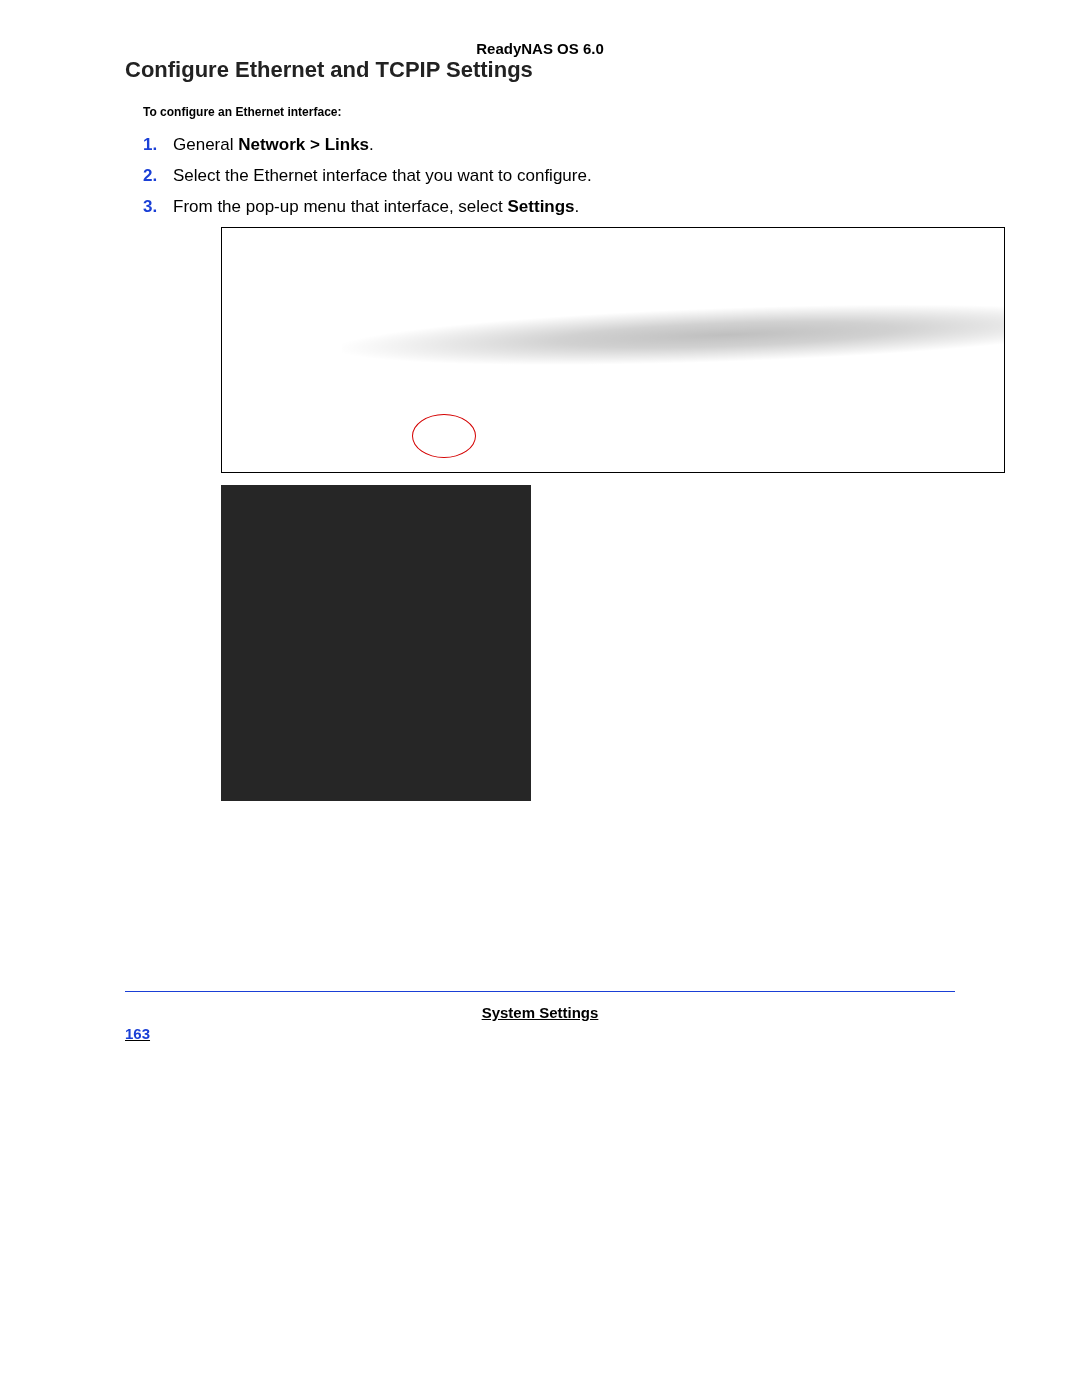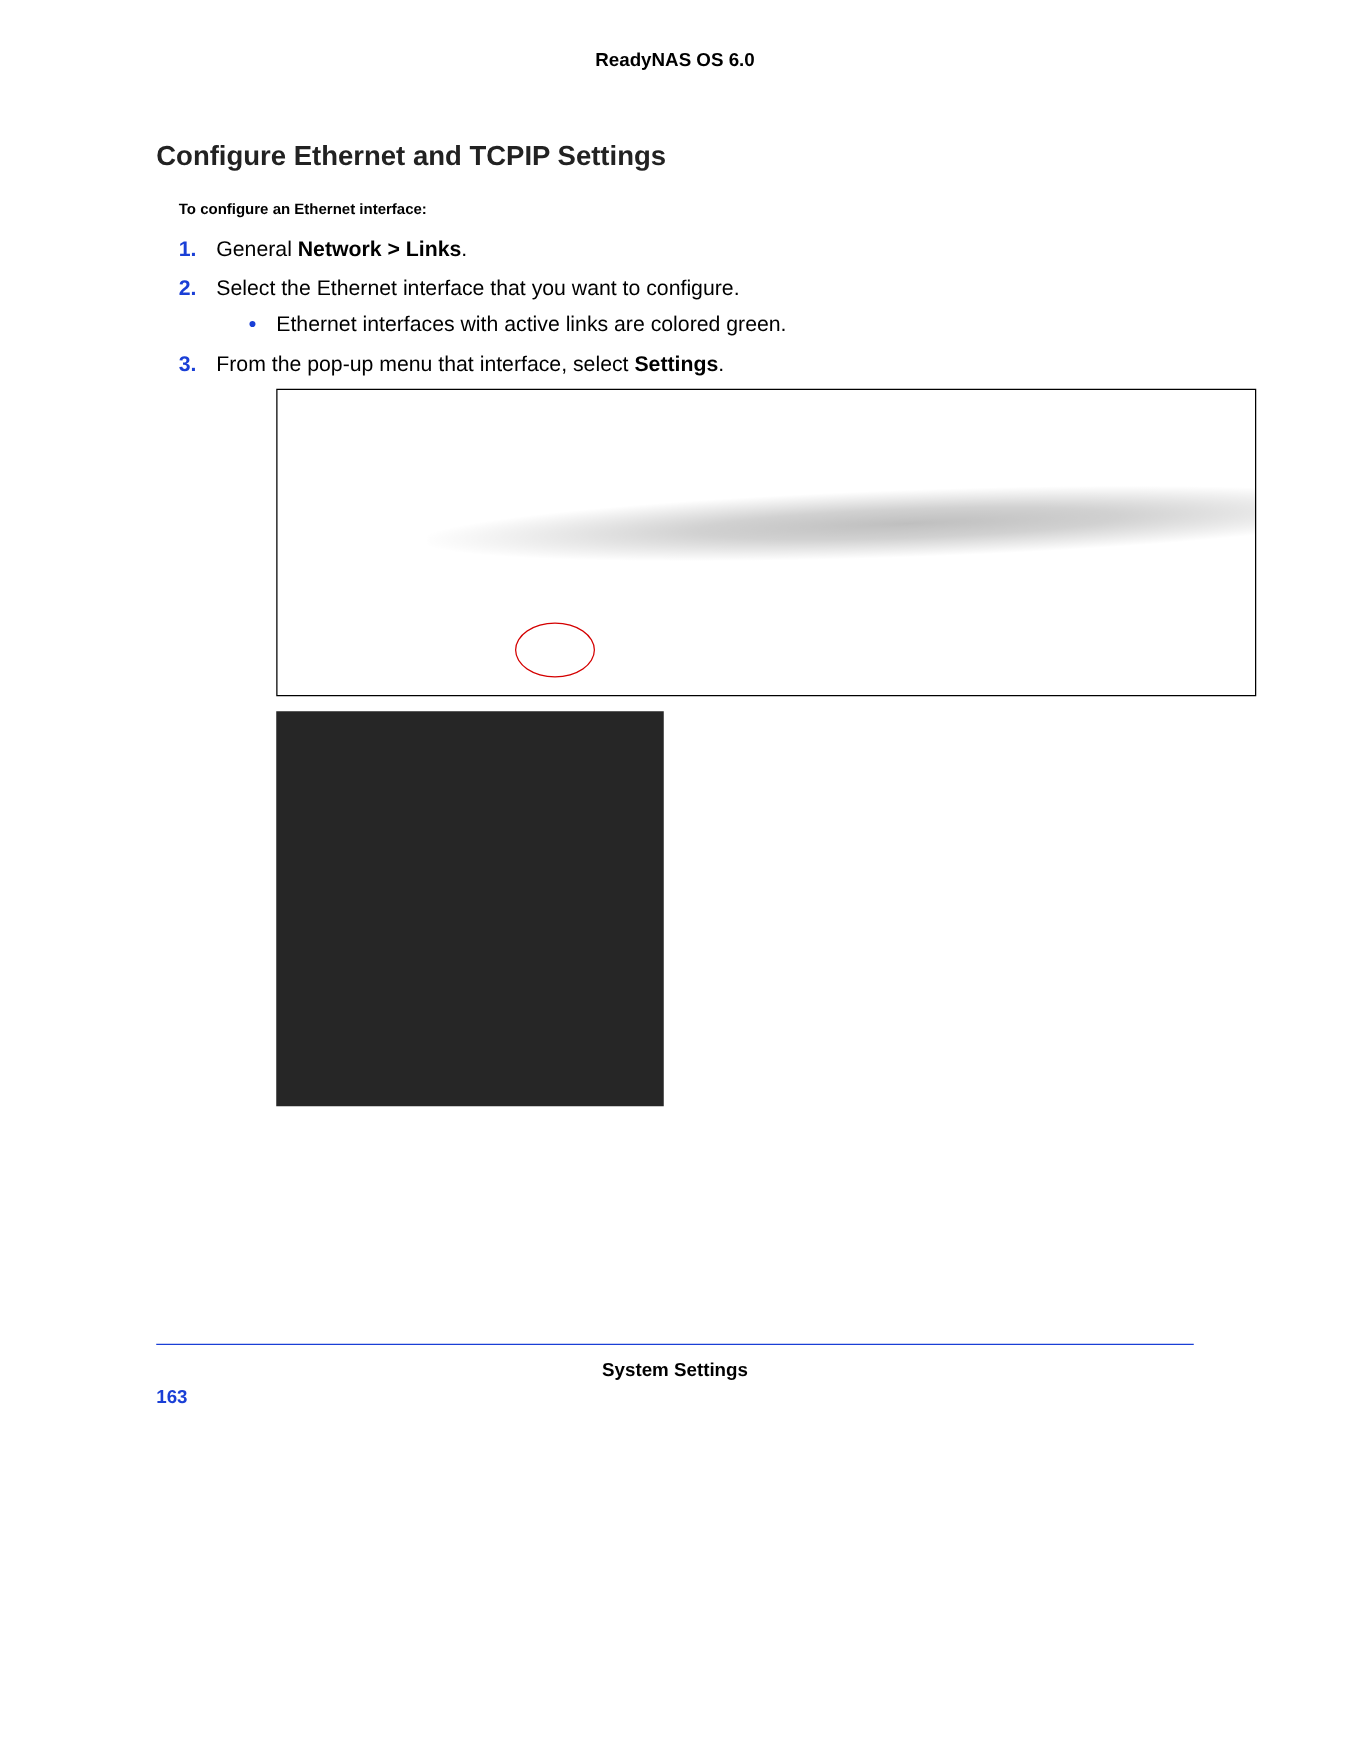--- a/index.html
+++ b/index.html
@@ -12,21 +12,20 @@
   }
   .page {
     box-sizing: border-box;
     width: 1080px;
     padding: 40px 125px 30px 125px;
   }
   .header-title {
     text-align: center;
     font-size: 15px;
     font-weight: bold;
-    margin-bottom: 55px;
   }
   h2.section-title {
     font-size: 22px;
     font-weight: 600;
     color: #222;
     margin: 0 0 22px 0;
   }
   .lead-in {
     font-size: 12px;
     font-weight: bold;
@@ -101,20 +100,21 @@
     margin: 10px 0 12px 48px;
   }
   .fig2 {
     margin: 0 0 0 48px;
     width: 310px;
     height: 316px;
     background: #262626;
   }
   .footer {
     margin-top: 190px;
+    text-decoration: underline;
   }
   .footer-line {
     border: none;
     border-top: 1px solid #1a3fd6;
     margin: 0 0 12px 0;
   }
   .footer-text {
     text-align: center;
     font-size: 15px;
     font-weight: bold;
@@ -142,21 +142,20 @@
     <li>
       <span class="num">1.</span>
       <span>
         <span>General </span><b>Network &gt; Links</b><span>.</span>
       </span>
     </li>
     <li>
       <span class="num">2.</span>
       <span>Select the Ethernet interface that you want to configure.</span>
       <ul class="sub">
-        <li>Ethernet interfaces with active links are colored green.</li>
       </ul>
     </li>
     <li>
       <span class="num">3.</span>
       <span>
         <span>From the pop-up menu that interface, select </span><b>Settings</b><span>.</span>
       </span>
 
       <div class="fig1">
         <div class="shadow"></div>

